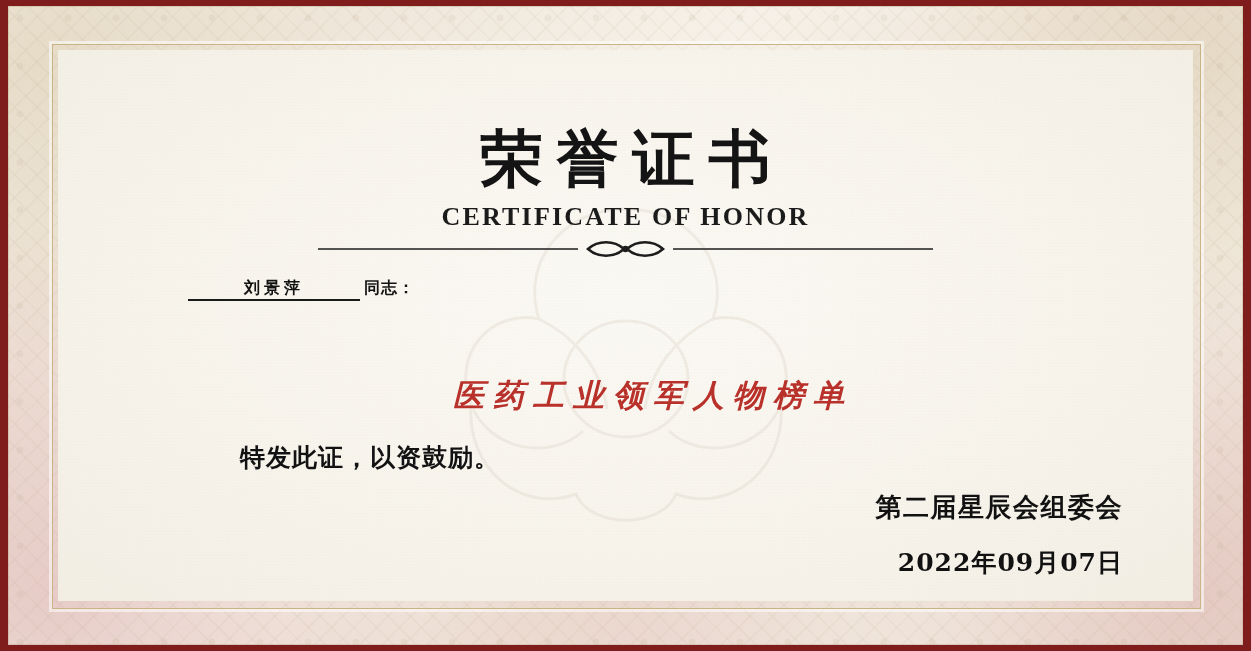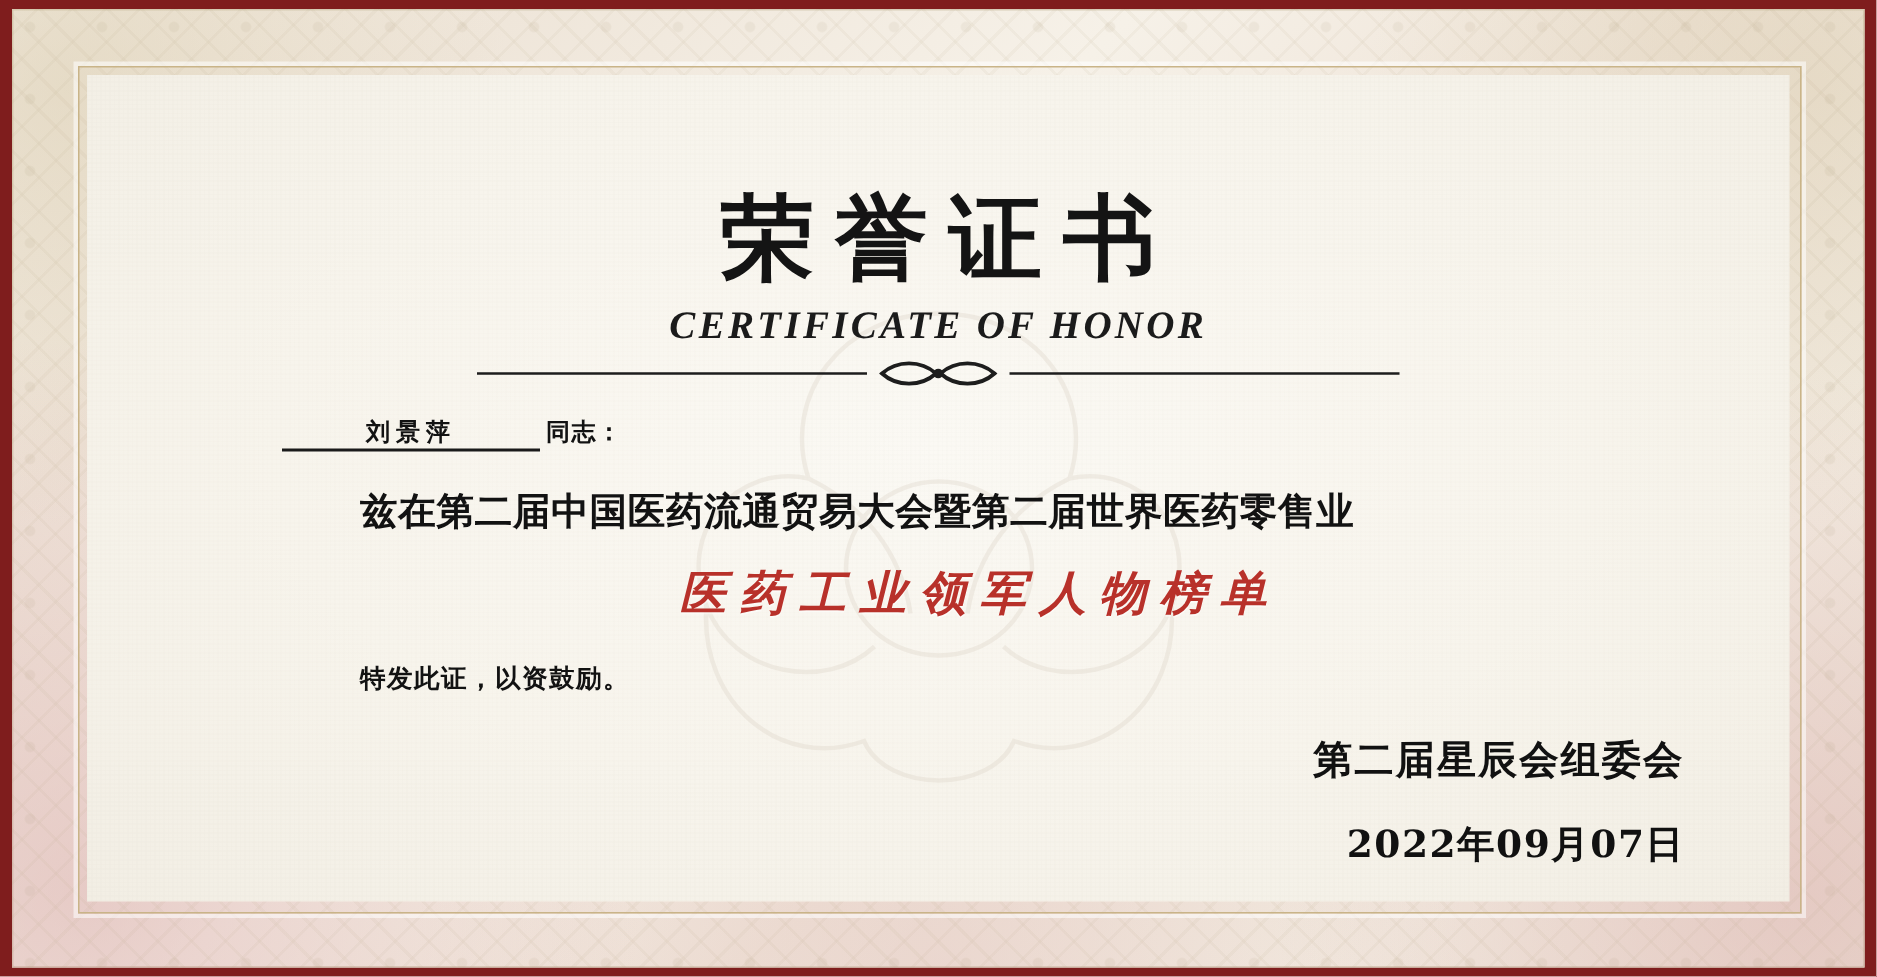--- a/index.html
+++ b/index.html
@@ -121,21 +121,20 @@
     position: absolute;
     left: 0;
     right: 0;
     top: 152px;
     text-align: center;
     font-family: "Liberation Serif", serif;
     font-size: 26px;
     font-weight: 700;
     letter-spacing: 2.2px;
     color: #1b1b1b;
-    font-style: italic;
   }
   .divider {
     position: absolute;
     left: 0;
     right: 0;
     top: 188px;
     height: 22px;
   }
 
   
@@ -185,21 +184,21 @@
     font-size: 31px;
     font-weight: 700;
     font-style: italic;
     letter-spacing: 9px;
     color: #b8312a;
     text-shadow: 0 1px 0 rgba(255,255,255,0.5);
   }
 
   .closing {
     margin-top: 24px;
-    font-size: 17px;
+    font-size: 25px;
     font-weight: 700;
     letter-spacing: 1px;
   }
   .closing .indent { display: inline-block; width: 52px; }
 
   
   .sign-block {
     position: absolute;
     right: 70px;
     top: 440px;
@@ -260,21 +259,21 @@
       </svg>
     </div>
 
     <div class="body-block">
 
       <div class="salutation">
         <span class="name">刘景萍</span><span class="suffix">同志：</span>
       </div>
 
       <div class="para">
-        <span class="indent"></span><span>兹在第二届中国医药流通贸易大会暨第二届世界医药零售业</span><br>
+        <span class="indent"></span><br>
       </div>
 
       <div class="award">医药工业领军人物榜单</div>
 
       <div class="closing">
         <span class="indent"></span><span>特发此证，以资鼓励。</span>
       </div>
     </div>
 
     <div class="sign-block">

